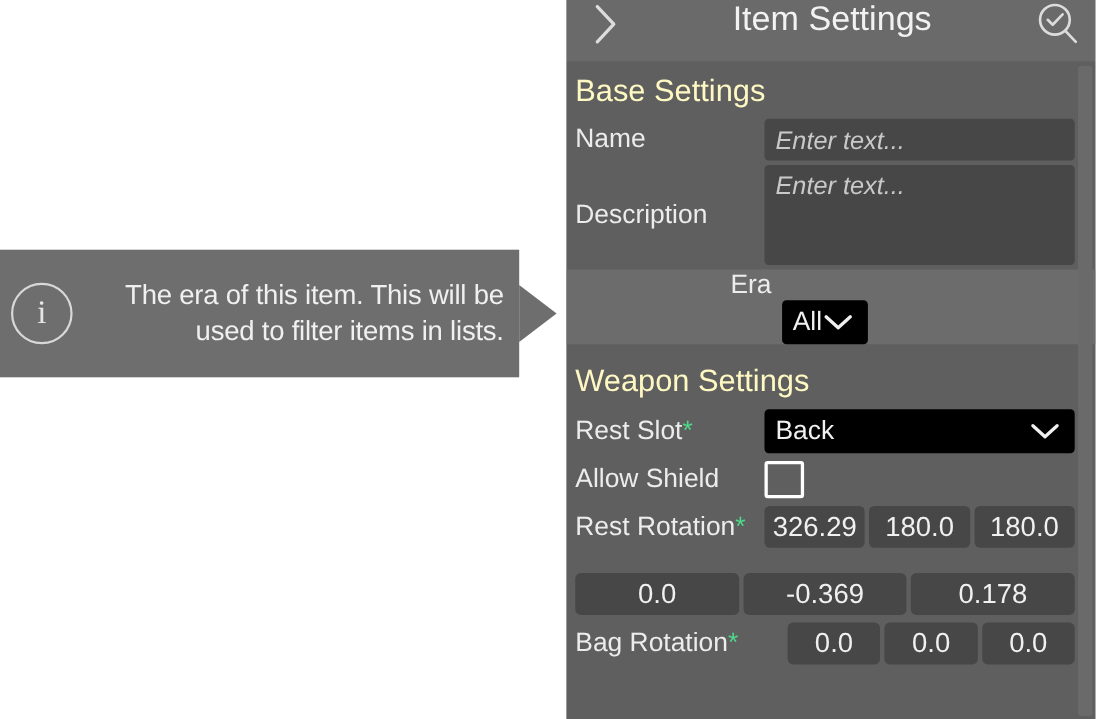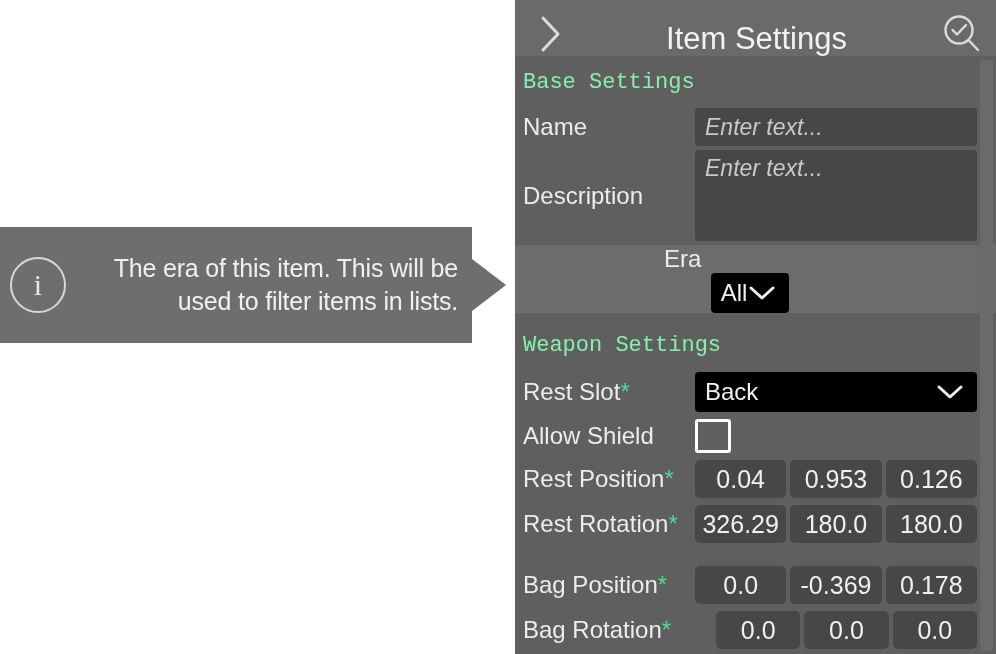--- a/index.html
+++ b/index.html
@@ -72,21 +72,21 @@
     height: 654px;
     background: #5f5f5f;
     box-sizing: border-box;
     overflow: hidden;
   }
   #panel-header {
     position: relative;
     height: 56px;
     background: #6a6a6a;
     display: flex;
-    align-items: flex-end;
+    align-items: flex-start;
     box-sizing: border-box;
     padding: 0 12px 0 14px;
   }
   #panel-title {
     flex: 1 1 auto;
     text-align: center;
     color: #f2f2f2;
     font-size: 31px;
     letter-spacing: 0px;
     line-height: 34px;
@@ -103,25 +103,24 @@
 
   #panel-body {
     position: relative;
     height: 598px;
     background: #5f5f5f;
     padding: 0;
     box-sizing: border-box;
   }
 
   .section-title {
-    color: #86efac;
-    font-size: 22px;
+    color: #fef9c3;
+    font-size: 28px;
     line-height: 30px;
     padding: 12px 0 10px 8px;
-    font-family: Liberation Mono, monospace;
   }
 
   .row {
     display: flex;
     align-items: center;
     box-sizing: border-box;
     padding: 0 19px 0 8px;
     min-height: 38px;
     margin-bottom: 4px;
   }
@@ -302,40 +301,31 @@
       </div>
     </div>
 
     <div class="row">
       <div class="row-label">Allow Shield</div>
       <div class="fields" style="flex:0 0 auto;">
         <div class="checkbox"></div>
       </div>
     </div>
 
-    <div class="row" style="min-height:40px;margin-bottom:5px;">
-      <div class="row-label"><span>Rest Position</span><span class="req">*</span></div>
-      <div class="fields">
-        <div class="numfield">0.04</div>
-        <div class="numfield">0.953</div>
-        <div class="numfield">0.126</div>
-      </div>
-    </div>
 
     <div class="row" style="min-height:40px;margin-bottom:21px;">
       <div class="row-label"><span>Rest Rotation</span><span class="req">*</span></div>
       <div class="fields">
         <div class="numfield">326.29</div>
         <div class="numfield">180.0</div>
         <div class="numfield">180.0</div>
       </div>
     </div>
 
     <div class="row" style="min-height:40px;margin-bottom:5px;">
-      <div class="row-label"><span>Bag Position</span><span class="req">*</span></div>
       <div class="fields">
         <div class="numfield">0.0</div>
         <div class="numfield">-0.369</div>
         <div class="numfield">0.178</div>
       </div>
     </div>
 
     <div class="row" style="min-height:40px;margin-bottom:5px;gap:21px;">
       <div class="row-label"><span>Bag Rotation</span><span class="req">*</span></div>
       <div class="fields">

